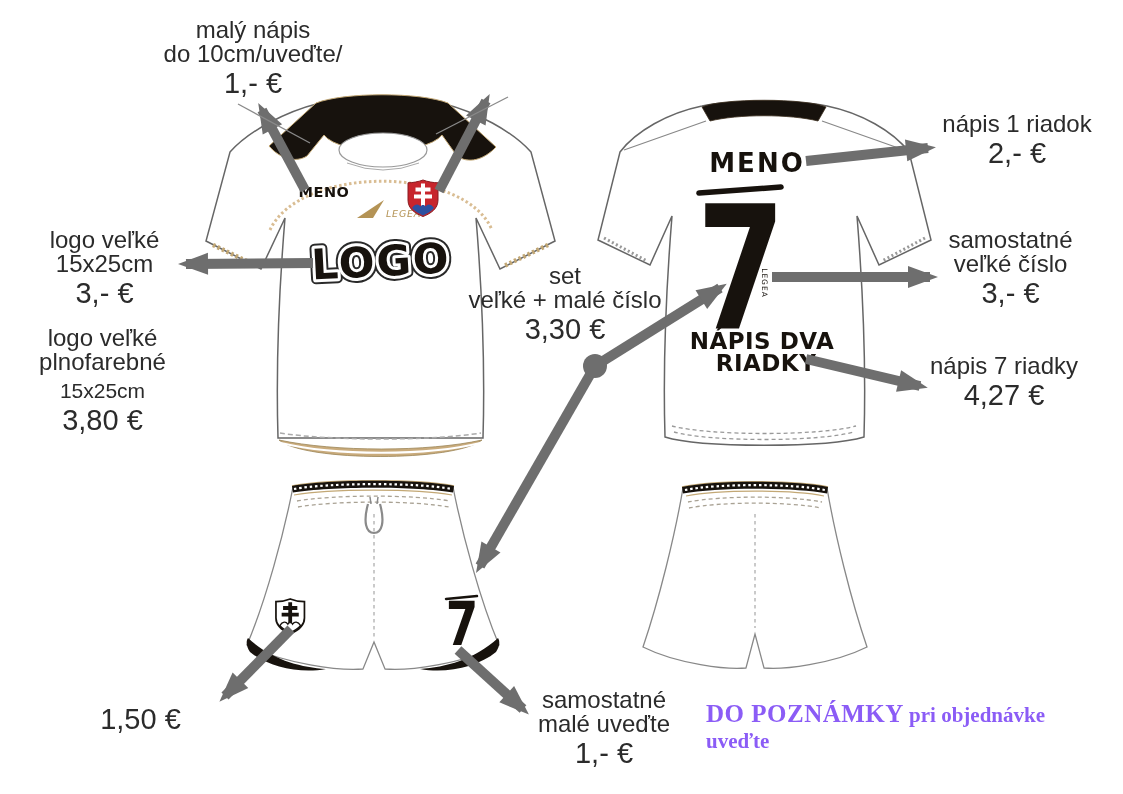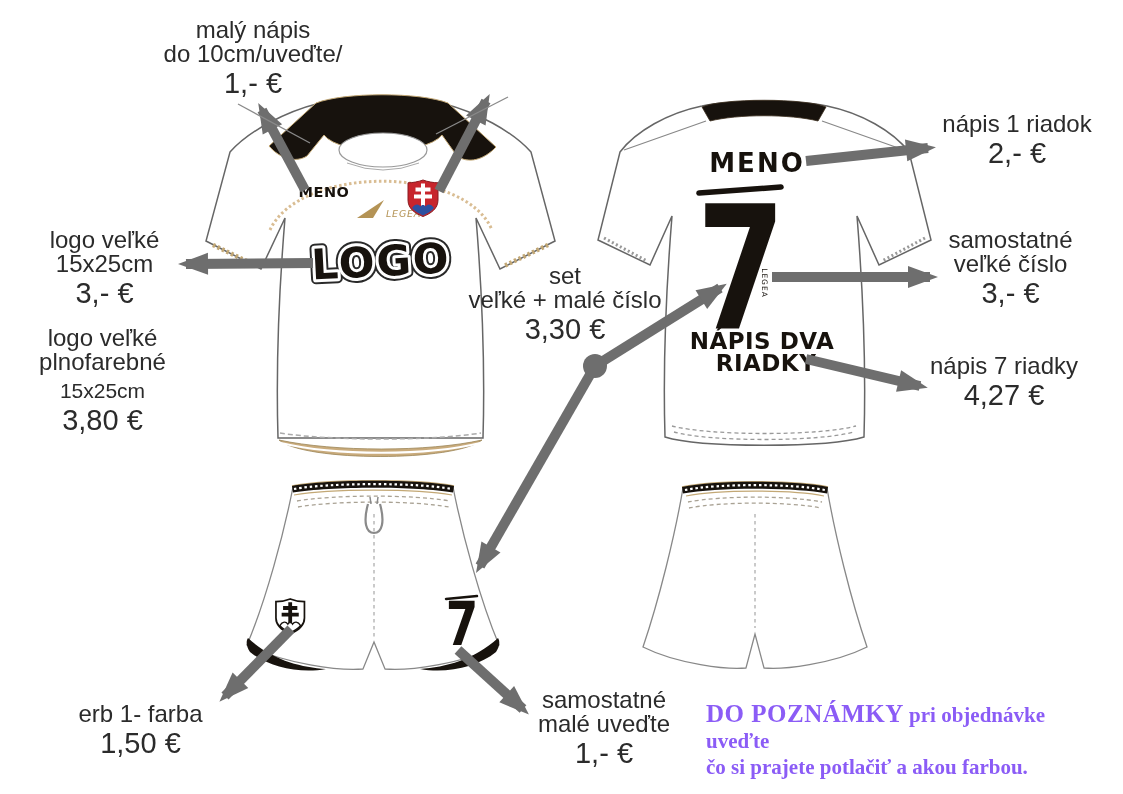--- a/index.html
+++ b/index.html
@@ -197,28 +197,26 @@
     <div class="l">veľké číslo</div>
     <div class="price">3,- €</div>
   </div>
 
   <div class="label" style="left:915px;top:354px;width:178px;">
     <div class="l">nápis 7 riadky</div>
     <div class="price">4,27 €</div>
   </div>
 
   <div class="label" style="left:58px;top:702px;width:165px;">
-    <div class="l">erb 1- farba</div>
     <div class="price">1,50 €</div>
   </div>
 
   <div class="label" style="left:528px;top:688px;width:152px;">
     <div class="l">samostatné</div>
     <div class="l">malé uveďte</div>
     <div class="price">1,- €</div>
   </div>
 
   <div class="note" style="left:706px;top:701px;width:406px;">
     <div><span class="hl">DO POZNÁMKY</span><span> pri objednávke uveďte</span></div>
-    <div>čo si prajete potlačiť a akou farbou.</div>
   </div>
 
 </div>
 
 </body></html>

